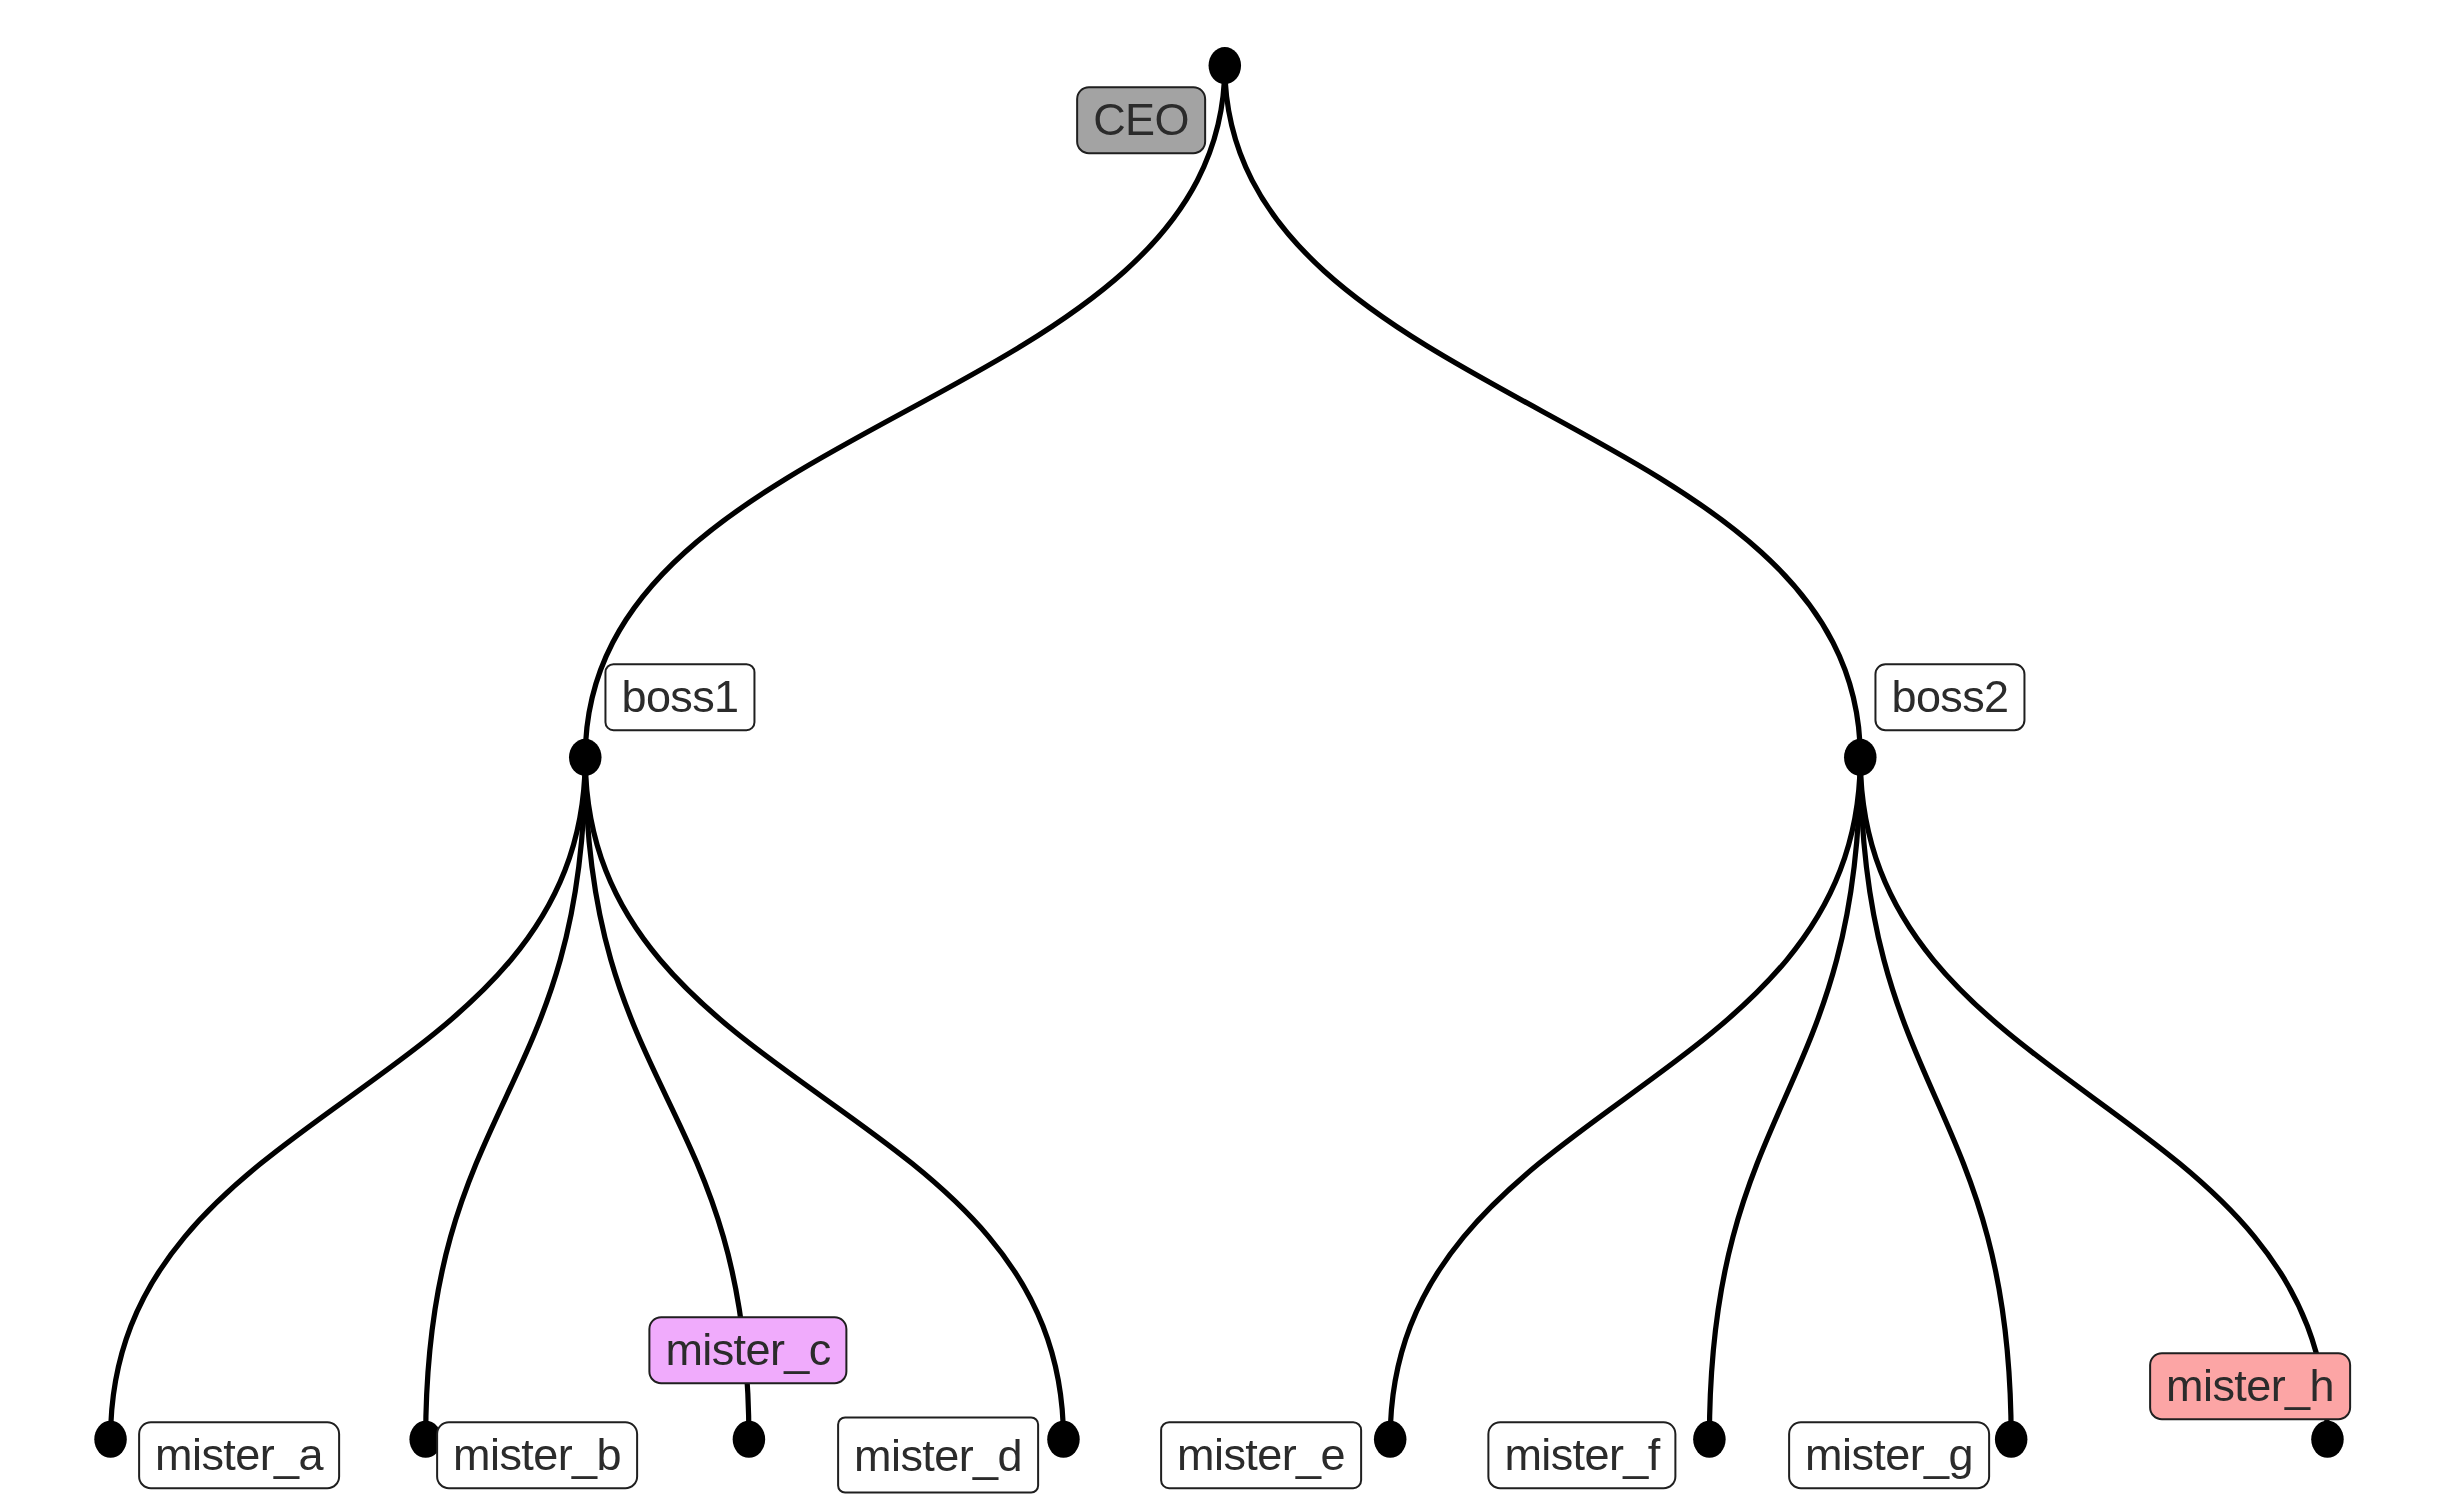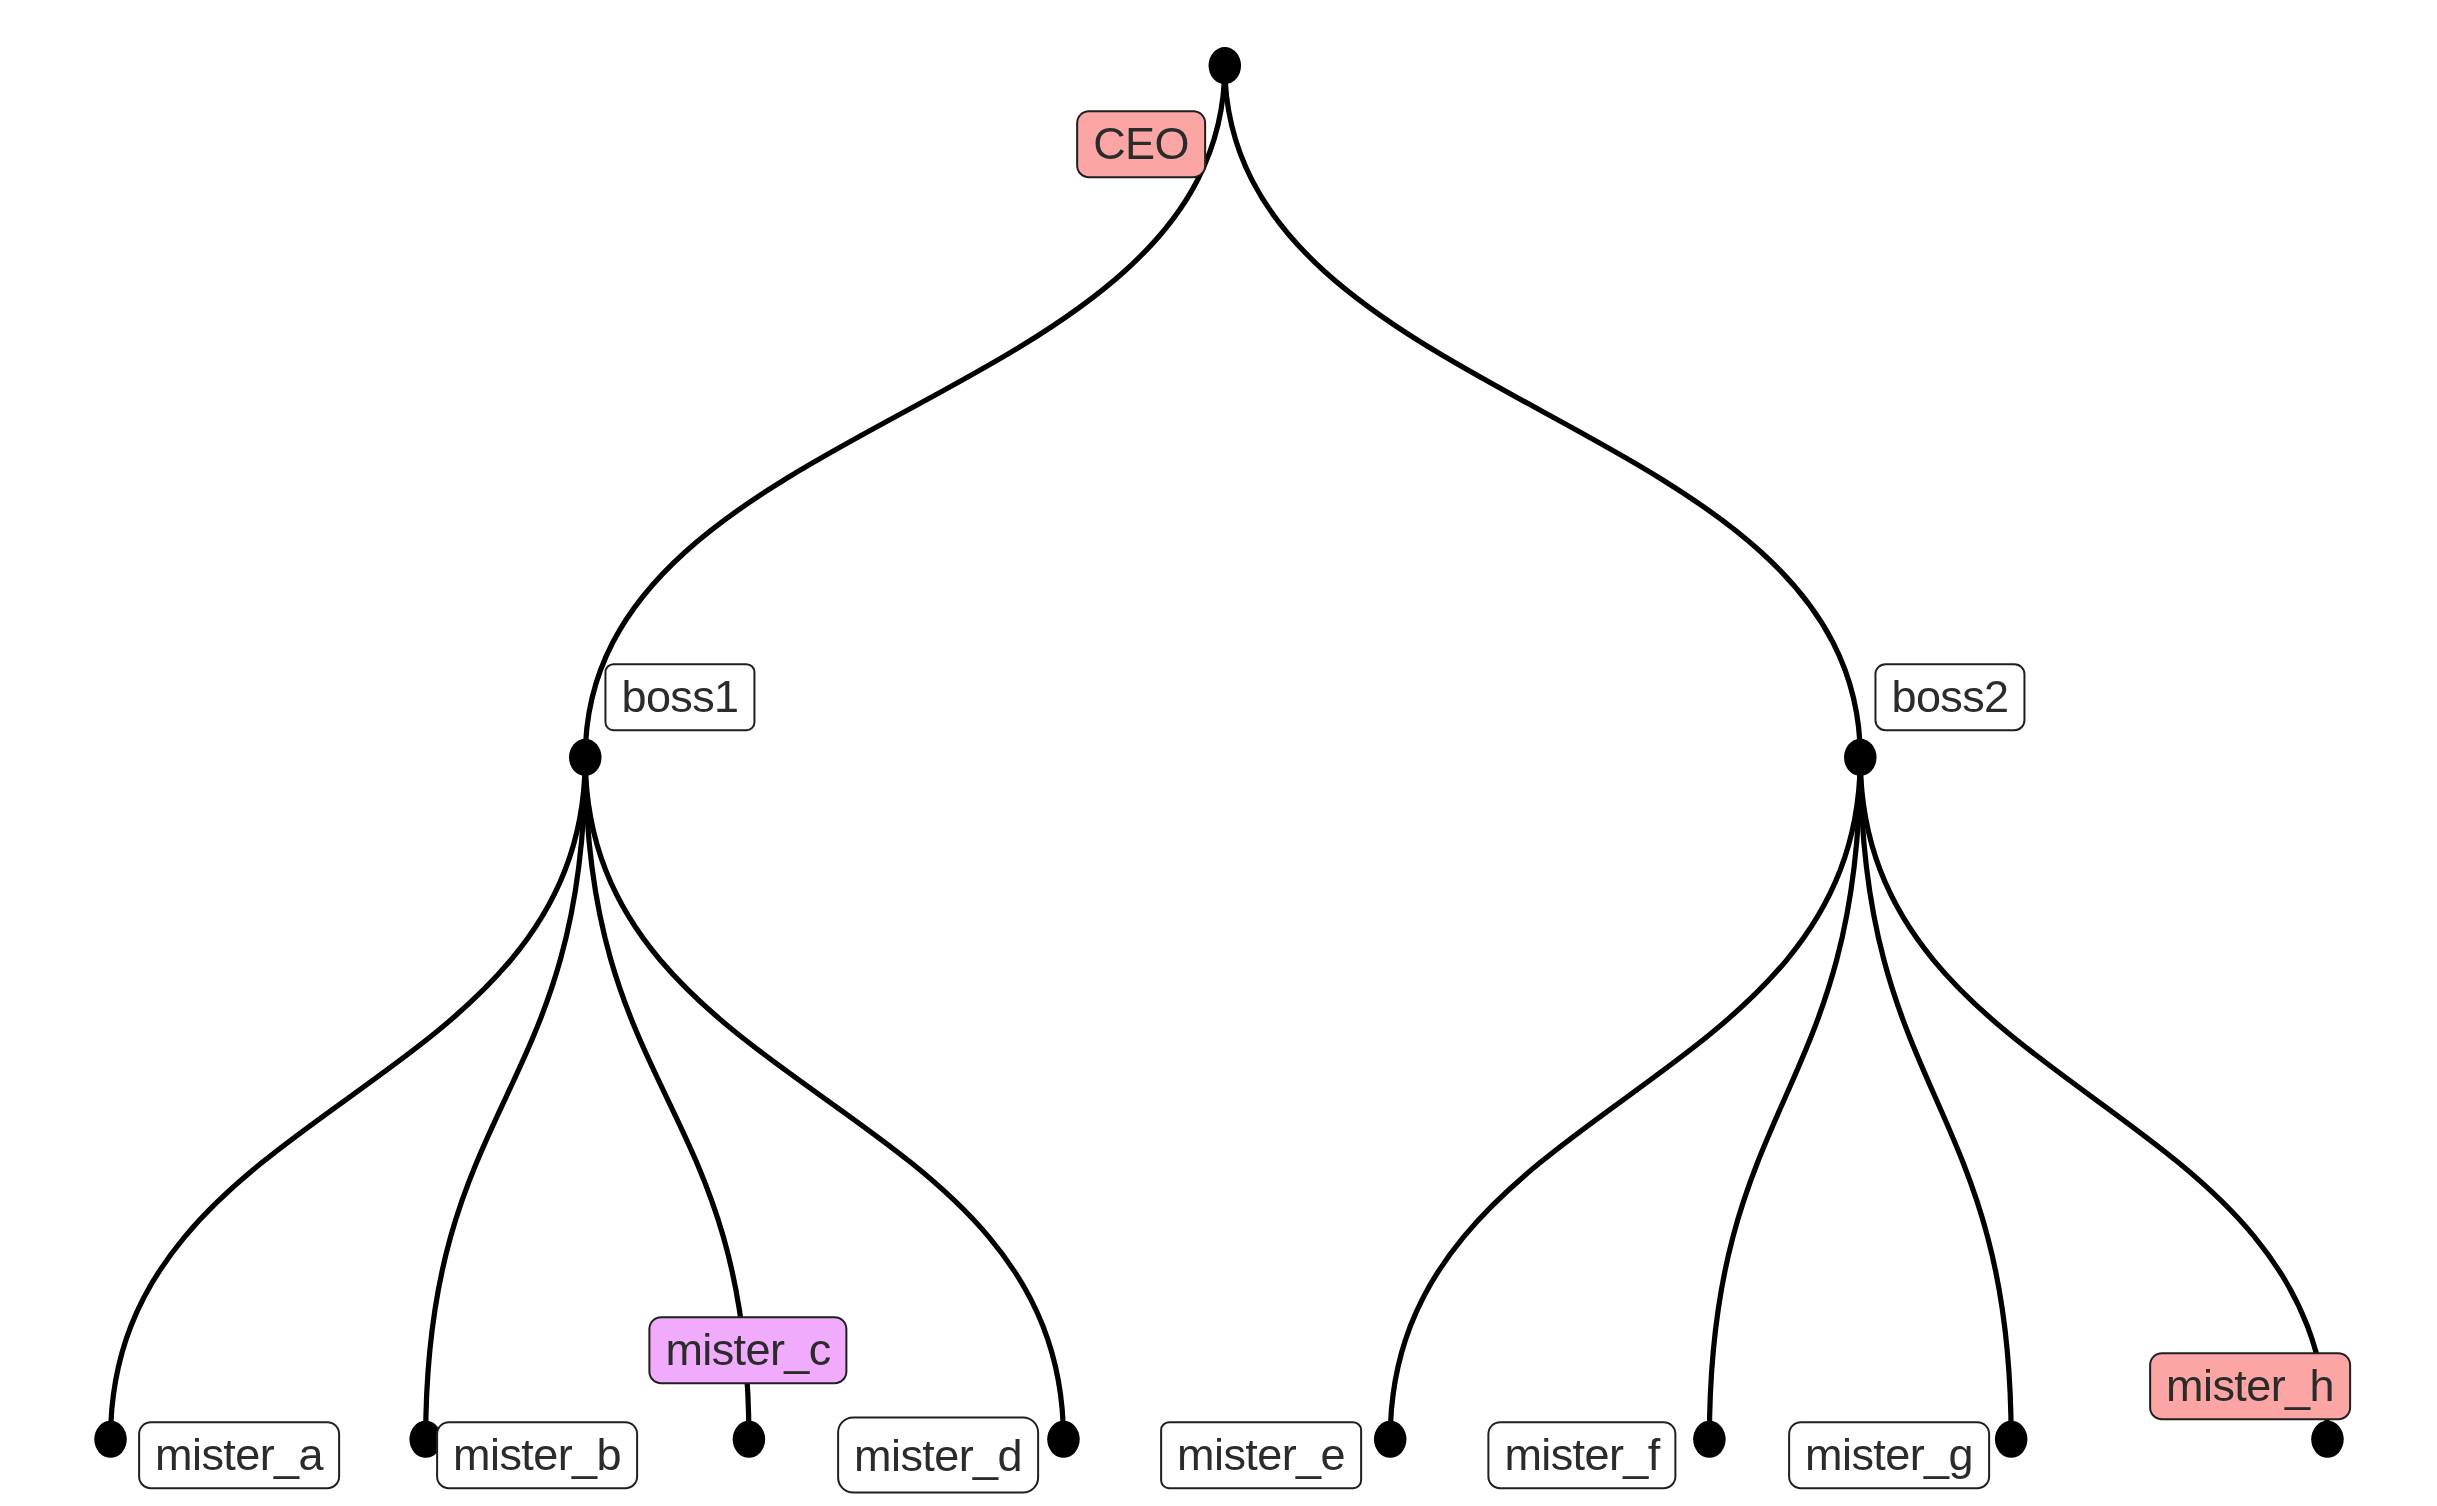--- a/index.html
+++ b/index.html
@@ -60,26 +60,26 @@
       <ellipse cx="190" cy="2480" rx="28" ry="32" fill="#000000"></ellipse>
       <ellipse cx="733" cy="2480" rx="28" ry="32" fill="#000000"></ellipse>
       <ellipse cx="1290" cy="2480" rx="28" ry="32" fill="#000000"></ellipse>
       <ellipse cx="1832" cy="2480" rx="28" ry="32" fill="#000000"></ellipse>
       <ellipse cx="2395" cy="2480" rx="28" ry="32" fill="#000000"></ellipse>
       <ellipse cx="2945" cy="2480" rx="28" ry="32" fill="#000000"></ellipse>
       <ellipse cx="3465" cy="2480" rx="28" ry="32" fill="#000000"></ellipse>
       <ellipse cx="4010" cy="2480" rx="28" ry="32" fill="#000000"></ellipse>
     </svg>
   <div id="label-layer">
-      <div class="node-label" style="left: 1141px; top: 120px; color: rgb(43, 43, 43); background: #fca5a5; border-color: rgb(31, 31, 31); border-width: 2.9px; border-radius: 12.8px; font-size: 45px; padding: 9.3px 15px; margin-top: 24px;">CEO</div>
+      <div class="node-label" style="left: 1141px; top: 120px; color: rgb(43, 43, 43); background: #a3a3a3; border-color: rgb(31, 31, 31); border-width: 2.9px; border-radius: 12.8px; font-size: 45px; padding: 9.3px 15px;">CEO</div>
       <div class="node-label" style="left: 680px; top: 697px; color: rgb(43, 43, 43); background: rgb(255, 255, 255); border-color: rgb(31, 31, 31); border-width: 2.9px; border-radius: 9px; font-size: 45px; padding: 9.3px 15px;">boss1</div>
       <div class="node-label" style="left: 1950px; top: 697px; color: rgb(43, 43, 43); background: rgb(255, 255, 255); border-color: rgb(31, 31, 31); border-width: 2.9px; border-radius: 11px; font-size: 45px; padding: 9.3px 15px;">boss2</div>
       <div class="node-label" style="left: 239px; top: 1455px; color: rgb(43, 43, 43); background: rgb(255, 255, 255); border-color: rgb(31, 31, 31); border-width: 2.9px; border-radius: 12.8px; font-size: 45px; padding: 9.3px 15px;">mister_a</div>
       <div class="node-label" style="left: 537px; top: 1455px; color: rgb(43, 43, 43); background: rgb(255, 255, 255); border-color: rgb(31, 31, 31); border-width: 2.9px; border-radius: 12.8px; font-size: 45px; padding: 9.3px 15px;">mister_b</div>
       <div class="node-label" style="left: 748px; top: 1350px; color: rgb(43, 43, 43); background: #f0abfc; border-color: rgb(31, 31, 31); border-width: 2.9px; border-radius: 12.8px; font-size: 45px; padding: 9.3px 15px;">mister_c</div>
-      <div class="node-label" style="left: 938px; top: 1455px; color: rgb(43, 43, 43); background: rgb(255, 255, 255); border-color: rgb(31, 31, 31); border-width: 2.9px; border-radius: 16px; font-size: 45px; padding: 14px 15px;">mister_d</div>
+      <div class="node-label" style="left: 938px; top: 1455px; color: rgb(43, 43, 43); background: rgb(255, 255, 255); border-color: rgb(31, 31, 31); border-width: 2.9px; border-radius: 8px; font-size: 45px; padding: 14px 15px;">mister_d</div>
       <div class="node-label" style="left: 1261px; top: 1455px; color: rgb(43, 43, 43); background: rgb(255, 255, 255); border-color: rgb(31, 31, 31); border-width: 2.9px; border-radius: 9px; font-size: 45px; padding: 9.3px 15px;">mister_e</div>
       <div class="node-label" style="left: 1582px; top: 1455px; color: rgb(43, 43, 43); background: rgb(255, 255, 255); border-color: rgb(31, 31, 31); border-width: 2.9px; border-radius: 12.8px; font-size: 45px; padding: 9.3px 15px;">mister_f</div>
       <div class="node-label" style="left: 1889px; top: 1455px; color: rgb(43, 43, 43); background: rgb(255, 255, 255); border-color: rgb(31, 31, 31); border-width: 2.9px; border-radius: 12.8px; font-size: 45px; padding: 9.3px 15px;">mister_g</div>
       <div class="node-label" style="left: 2250px; top: 1386px; color: rgb(43, 43, 43); background: #fca5a5; border-color: rgb(31, 31, 31); border-width: 2.9px; border-radius: 12.8px; font-size: 45px; padding: 9.3px 15px;">mister_h</div>
     </div>
 </div>
 
 
 </body></html>

